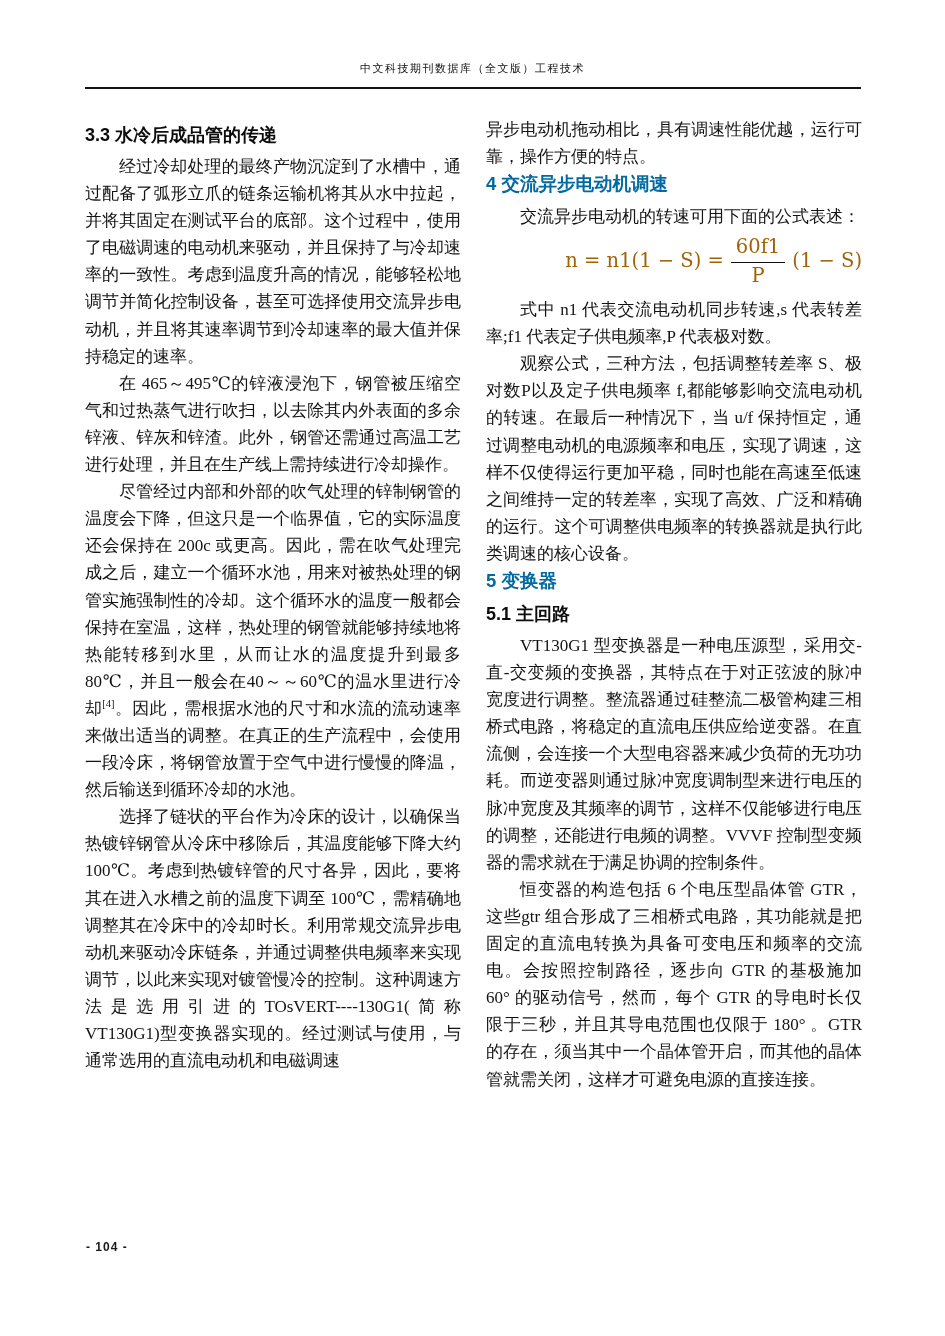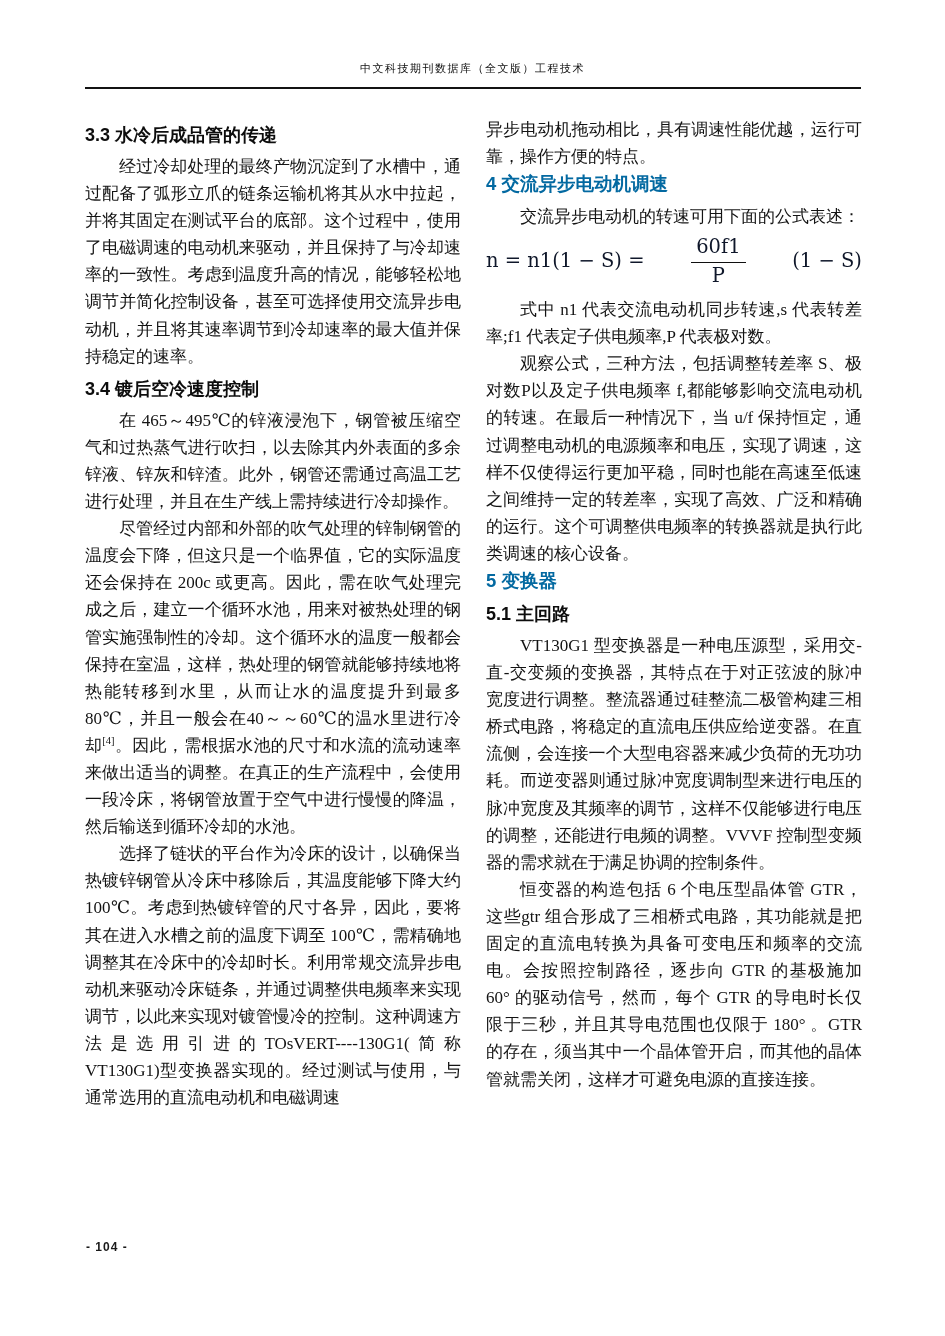--- a/index.html
+++ b/index.html
@@ -31,23 +31,23 @@
     font-size:18.5px; font-weight:bold; color:#0369a1;
     margin:0 0 5px; text-indent:0; line-height:28px;
   }
   .h-lvl2 {
     font-family:"Liberation Sans","DejaVu Sans",sans-serif;
     font-size:18px; font-weight:bold; color:#0d0d0d;
     margin:6px 0 4px; text-indent:0; line-height:27px;
   }
   sup.cite { font-size:10.5px; vertical-align:super; line-height:0; }
   .formula {
-    display:flex; justify-content:space-between; align-items:center; gap:1px;
+    display:flex; justify-content:flex-end; align-items:center; gap:7px;
     font-family:"DejaVu Serif","Liberation Serif",serif;
-    font-size:19.5px; color:#0f172a; margin:5px 0 9px; text-indent:0;
+    font-size:19.5px; color:#a16207; margin:5px 0 9px; text-indent:0;
     line-height:1.2;
   }
   .frac { display:inline-flex; flex-direction:column; align-items:center; }
   .frac .num { border-bottom:1.7px solid #101010; padding:0 5px 3px; }
   .frac .den { padding-top:1px; }
   .footer {
     position:absolute; left:86px; top:1240px;
     font-family:"Liberation Sans","DejaVu Sans",sans-serif;
     font-size:12px; font-weight:bold; letter-spacing:1px; color:#1a1a1a;
   }
@@ -58,21 +58,20 @@
 <div class="page">
 
   <div class="header-title">中文科技期刊数据库（全文版）工程技术</div>
   <div class="header-rule"></div>
 
   <div class="content">
 
     <div class="col">
       <div class="h-lvl2">3.3 水冷后成品管的传递</div>
       <p>经过冷却处理的最终产物沉淀到了水槽中，通过配备了弧形立爪的链条运输机将其从水中拉起，并将其固定在测试平台的底部。这个过程中，使用了电磁调速的电动机来驱动，并且保持了与冷却速率的一致性。考虑到温度升高的情况，能够轻松地调节并简化控制设备，甚至可选择使用交流异步电动机，并且将其速率调节到冷却速率的最大值并保持稳定的速率。</p>
-      <div class="h-lvl2">3.4 镀后空冷速度控制</div>
       <p>在 465～495℃的锌液浸泡下，钢管被压缩空气和过热蒸气进行吹扫，以去除其内外表面的多余锌液、锌灰和锌渣。此外，钢管还需通过高温工艺进行处理，并且在生产线上需持续进行冷却操作。</p>
       <p><span>尽管经过内部和外部的吹气处理的锌制钢管的温度会下降，但这只是一个临界值，它的实际温度还会保持在 200c 或更高。因此，需在吹气处理完成之后，建立一个循环水池，用来对被热处理的钢管实施强制性的冷却。这个循环水的温度一般都会保持在室温，这样，热处理的钢管就能够持续地将热能转移到水里，从而让水的温度提升到最多 80℃，并且一般会在40～～60℃的温水里进行冷却</span><sup class="cite">[4]</sup><span>。因此，需根据水池的尺寸和水流的流动速率来做出适当的调整。在真正的生产流程中，会使用一段冷床，将钢管放置于空气中进行慢慢的降温，然后输送到循环冷却的水池。</span></p>
       <p>选择了链状的平台作为冷床的设计，以确保当热镀锌钢管从冷床中移除后，其温度能够下降大约 100℃。考虑到热镀锌管的尺寸各异，因此，要将其在进入水槽之前的温度下调至 100℃，需精确地调整其在冷床中的冷却时长。利用常规交流异步电动机来驱动冷床链条，并通过调整供电频率来实现调节，以此来实现对镀管慢冷的控制。这种调速方法是选用引进的TOsVERT----130G1(简称 VT130G1)型变换器实现的。经过测试与使用，与通常选用的直流电动机和电磁调速</p>
     </div>
 
     <div class="col">
       <p class="no-indent">异步电动机拖动相比，具有调速性能优越，运行可靠，操作方便的特点。</p>
       <div class="h-lvl1">4 交流异步电动机调速</div>
       <p>交流异步电动机的转速可用下面的公式表述：</p>
       <div class="formula">

